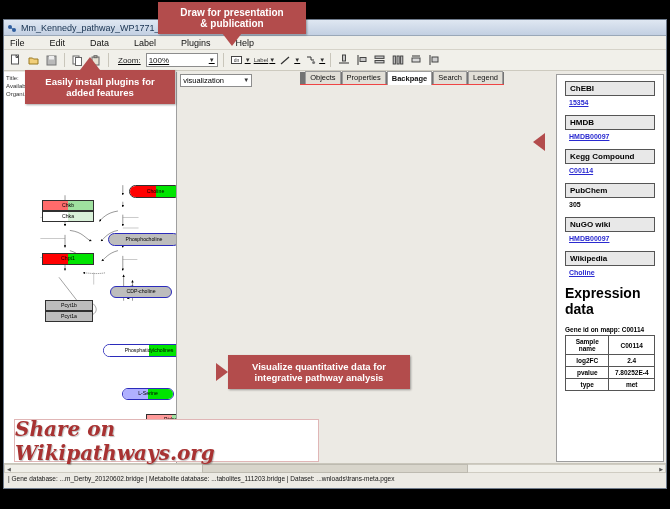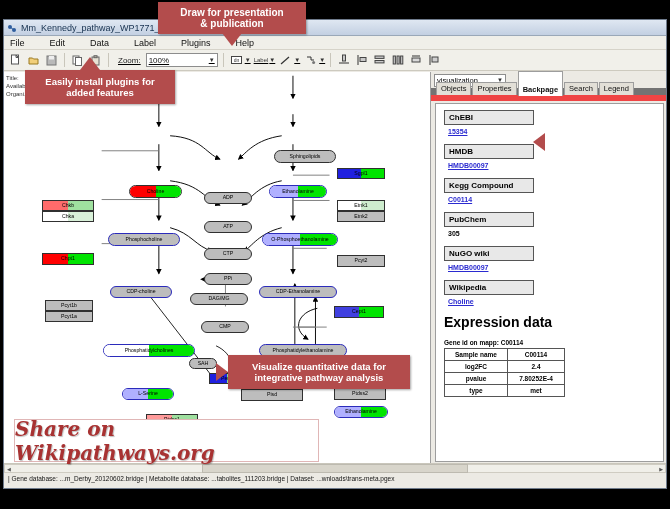--- a/index.html
+++ b/index.html
@@ -43,29 +43,29 @@
   .metab-b{border:1px solid #2b2bbb;border-radius:9px;}
   .gene{border:1px solid #303030;background:#bdbdbd;}
   .nlabel{position:relative;z-index:3;}
   .half{position:absolute;top:0;bottom:0;z-index:1;}
 
   .handle{position:absolute;width:4px;height:4px;background:#ffe400;border:1px solid #000;z-index:9;}
 
   svg.edges{position:absolute;inset:0;width:100%;height:100%;}
 
   
-  .side{flex:1;background:#eceae4;display:flex;flex-direction:column;}
+  .side{flex:1;background:#eceae4;display:flex;flex-direction:row;gap:48px;}
   .vizrow{height:16px;display:flex;align-items:center;padding-left:3px;box-sizing:border-box;}
   .vizcombo{width:72px;height:13px;background:#fff;border:1px solid #8d8d8d;display:flex;align-items:center;
             justify-content:space-between;font-size:7.5px;padding:0 2px;box-sizing:border-box;}
   .tabrow{height:13px;display:flex;align-items:flex-end;padding-left:5px;box-sizing:border-box;
-          border-bottom:6px solid #ef4444;background:#737373;}
+          border-bottom:1px solid #ef4444;background:#737373;}
   .tab{font-size:7.5px;padding:1px 4px 1px 4px;border:1px solid #9d9d9d;border-bottom:none;background:#e2dfd7;
        color:#111;margin-right:1px;line-height:10px;}
-  .tab.active{background:#fff;font-weight:bold;position:relative;top:1px;padding-top:13px;}
+  .tab.active{background:#fff;font-weight:bold;position:relative;top:1px;padding-top:2px;}
   .backpage{flex:1;background:#fff;margin:2px 2px 2px 4px;border:1px solid #9d9d9d;overflow:hidden;position:relative;}
   .bp-inner{padding:6px 8px;}
   .dbbox{width:90px;border:1px solid #555;background:#e8e8e8;font-size:8px;font-weight:bold;color:#000;
          padding:2px 4px;box-sizing:border-box;margin-bottom:3px;}
   .dblink{font-size:7px;color:#2a2ad0;text-decoration:underline;margin:0 0 9px 4px;display:block;font-weight:bold;}
   .dbtext{font-size:7px;color:#000;margin:0 0 9px 4px;display:block;font-weight:bold;}
   .exp-head{font-size:14px;font-weight:bold;color:#000;margin:4px 0 9px 0;}
   .geneid{font-size:6.5px;font-weight:bold;color:#000;margin-bottom:2px;}
   table.dt{border-collapse:collapse;}
   table.dt td{border:1px solid #555;font-size:6.5px;font-weight:bold;text-align:center;padding:2px 4px;color:#000;}

